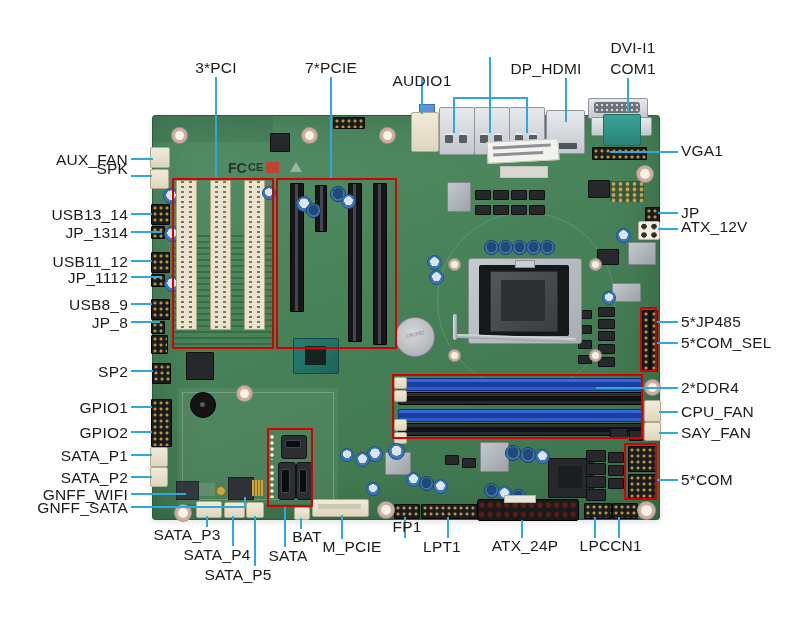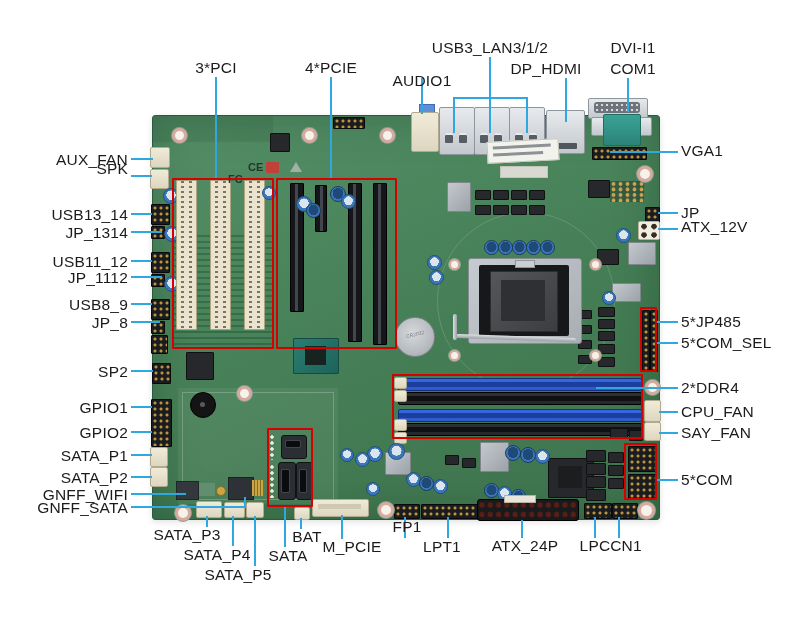--- a/index.html
+++ b/index.html
@@ -99,21 +99,21 @@
 
   <i class="patch" style="left:174px;top:235px;width:100px;height:110px;background:repeating-linear-gradient(180deg,rgba(15,55,30,.30) 0 2px,rgba(0,0,0,0) 2px 6px)"></i>
   <i class="pci" style="left:176px;top:180px;width:19px;height:148px"></i>
   <i class="pci" style="left:210px;top:180px;width:19px;height:148px"></i>
   <i class="pci" style="left:244px;top:180px;width:19px;height:148px"></i>
   <i class="pcie" style="left:290px;top:183px;width:12px;height:127px"></i>
   <i class="pcie" style="left:315px;top:185px;width:10px;height:45px"></i>
   <i class="pcie" style="left:348px;top:183px;width:12px;height:157px"></i>
   <i class="pcie" style="left:373px;top:183px;width:12px;height:160px"></i>
 
-  <span class="mark" style="left:228px;top:173px;font-size:11px">FC</span>
+  <span class="mark" style="left:228px;top:160px;font-size:14px">FC</span>
   <span class="mark" style="left:248px;top:161px;font-size:11px">CE</span>
   <i style="left:266px;top:162px;width:13px;height:11px;background:#bf4138;border-radius:1px;z-index:4"></i>
   <i style="left:290px;top:162px;width:0;height:0;border-left:6px solid transparent;border-right:6px solid transparent;border-bottom:10px solid #9fb2a4;z-index:4"></i>
   <i class="sk" style="left:487px;top:140px;width:70px;height:20px;transform:rotate(-3deg)">
     <b class="bar" style="left:5px;top:4px;width:58px"></b>
     <b class="bar" style="left:5px;top:11px;width:50px"></b>
   </i>
   <i class="sk" style="left:500px;top:166px;width:46px;height:10px;background:#d9d9d1"></i>
   <i class="hd" style="left:333px;top:117px;width:30px;height:10px"></i>
   <i class="chip" style="left:270px;top:133px;width:18px;height:17px"></i>
@@ -315,23 +315,22 @@
   <i class="lineV" style="left:284px;top:507px;height:40px"></i>
   <i class="lineV" style="left:300px;top:518px;height:11px"></i>
   <i class="lineV" style="left:341px;top:515px;height:24px"></i>
   <i class="lineV" style="left:404px;top:517px;height:21px"></i>
   <i class="lineV" style="left:447px;top:517px;height:21px"></i>
   <i class="lineV" style="left:521px;top:520px;height:18px"></i>
   <i class="lineV" style="left:594px;top:517px;height:21px"></i>
   <i class="lineV" style="left:618px;top:517px;height:21px"></i>
 
   <div class="lbl c" style="left:216px;top:59px">3*PCI</div>
-  <div class="lbl c" style="left:331px;top:59px">4*PCIE</div>
+  <div class="lbl c" style="left:331px;top:59px">7*PCIE</div>
   <div class="lbl c" style="left:422px;top:72px">AUDIO1</div>
-  <div class="lbl c" style="left:490px;top:39px">USB3_LAN3/1/2</div>
   <div class="lbl c" style="left:546px;top:60px">DP_HDMI</div>
   <div class="lbl c" style="left:633px;top:39px">DVI-I1</div>
   <div class="lbl c" style="left:633px;top:60px">COM1</div>
 
   <div class="lbl" style="right:662px;top:151px">AUX_FAN</div>
   <div class="lbl" style="right:662px;top:160px">SPK</div>
   <div class="lbl" style="right:662px;top:206px">USB13_14</div>
   <div class="lbl" style="right:662px;top:224px">JP_1314</div>
   <div class="lbl" style="right:662px;top:253px">USB11_12</div>
   <div class="lbl" style="right:662px;top:269px">JP_1112</div>

